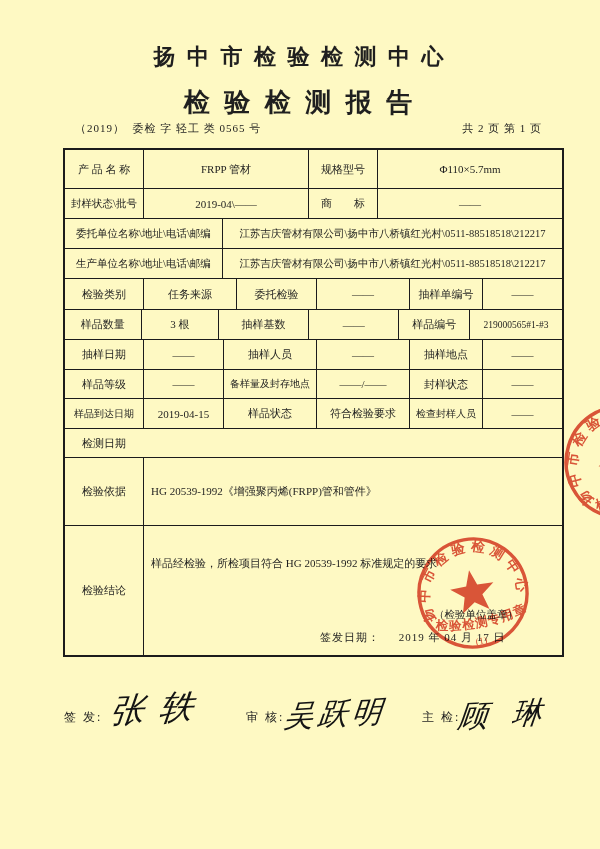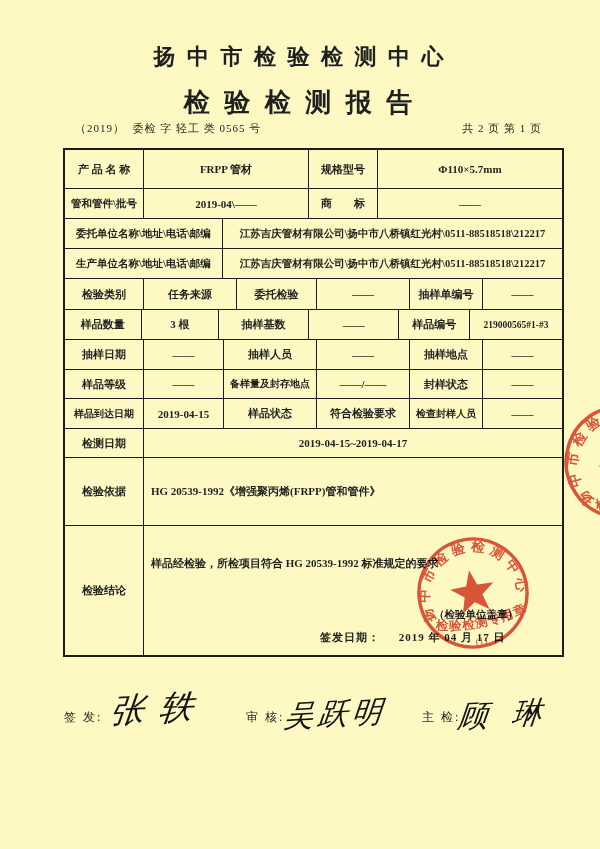--- a/index.html
+++ b/index.html
@@ -9,21 +9,21 @@
     font-family:"Liberation Serif","DejaVu Serif",serif;color:#1f1f1f;
   }
   
   .org-title{position:absolute;top:42px;left:0;right:0;text-align:center;
     font-size:22px;font-weight:bold;letter-spacing:3px;white-space:pre;}
   .report-title{position:absolute;top:85px;left:0;right:0;text-align:center;
     font-size:26px;font-weight:bold;letter-spacing:4px;white-space:pre;}
   .docline{position:absolute;top:121px;left:75px;right:58px;
     display:flex;justify-content:space-between;font-size:11px;letter-spacing:1px;white-space:pre;}
   
-  .rtable{position:absolute;left:63px;top:148px;width:497px;border:2px solid #1c1c1c;background:transparent;font-weight:bold;}
+  .rtable{position:absolute;left:63px;top:148px;width:497px;border:2px solid #1c1c1c;background:transparent;}
   .tr{display:flex;border-top:1px solid #1c1c1c;}
   .tr:first-child{border-top:none;}
   .tc{box-sizing:border-box;border-left:1px solid #1c1c1c;display:flex;
     align-items:center;justify-content:center;text-align:center;
     font-size:11px;padding:1px 2px;overflow:hidden;white-space:pre;}
   .tc:first-child{border-left:none;}
   .small{font-size:10.5px;}
   .tiny{font-size:10px;}
   .mono-num{font-size:9.5px;}
   
@@ -60,21 +60,21 @@
   <div class="rtable">
 
     <div class="tr" style="height:38px">
       <div class="tc" style="width:78px">产 品 名 称</div>
       <div class="tc" style="width:165px">FRPP 管材</div>
       <div class="tc" style="width:69px">规格型号</div>
       <div class="tc" style="width:185px">Φ110×5.7mm</div>
     </div>
 
     <div class="tr" style="height:29px">
-      <div class="tc small" style="width:78px">管和管件\批号</div>
+      <div class="tc small" style="width:78px">封样状态\批号</div>
       <div class="tc" style="width:165px">2019-04\——</div>
       <div class="tc" style="width:69px">商　　标</div>
       <div class="tc" style="width:185px">——</div>
     </div>
 
     <div class="tr" style="height:29px">
       <div class="tc small" style="width:157px">委托单位名称\地址\电话\邮编</div>
       <div class="tc small" style="width:340px">江苏吉庆管材有限公司\扬中市八桥镇红光村\0511-88518518\212217</div>
     </div>
 
@@ -123,21 +123,20 @@
       <div class="tc tiny" style="width:78px">样品到达日期</div>
       <div class="tc" style="width:80px">2019-04-15</div>
       <div class="tc" style="width:93px">样品状态</div>
       <div class="tc" style="width:93px">符合检验要求</div>
       <div class="tc tiny" style="width:73px">检查封样人员</div>
       <div class="tc" style="width:80px">——</div>
     </div>
 
     <div class="tr" style="height:28px">
       <div class="tc" style="width:78px">检测日期</div>
-      <div class="tc" style="width:419px">2019-04-15~2019-04-17</div>
     </div>
 
     <div class="tr" style="height:67px">
       <div class="tc" style="width:78px">检验依据</div>
       <div class="tc" style="width:419px;justify-content:flex-start;text-align:left;padding-left:7px">HG 20539-1992《增强聚丙烯(FRPP)管和管件》</div>
     </div>
 
     <div class="tr" style="height:129px">
       <div class="tc" style="width:78px">检验结论</div>
       <div class="tc ccell" style="width:419px">

